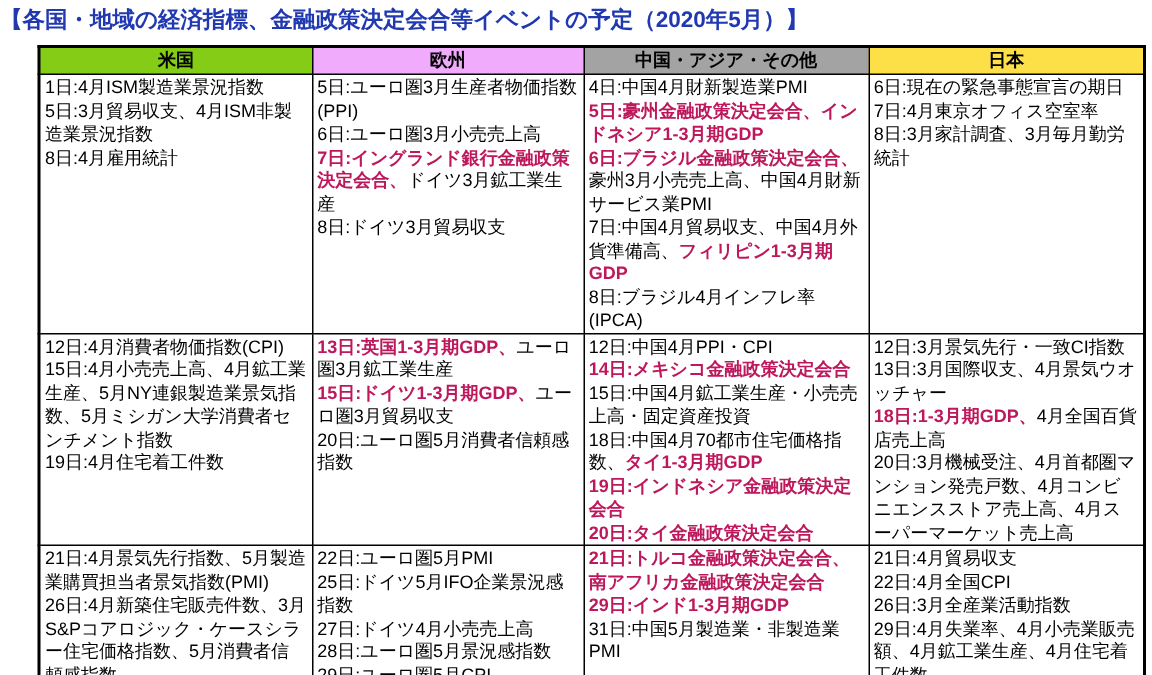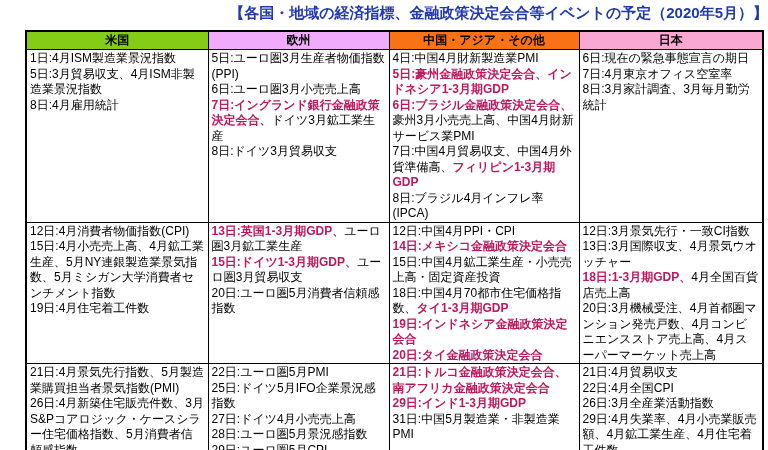--- a/index.html
+++ b/index.html
@@ -6,21 +6,21 @@
   html, body { background: #ffffff; }
   body {
     width: 768px; height: 450px;
     font-family: "Liberation Sans", "DejaVu Sans", sans-serif;
     position: relative;
     overflow: hidden;
   }
   .page { position: relative; width: 768px; height: 450px; }
   .title {
     position: absolute; top: 4px; left: 0; width: 768px;
-    text-align: right;
+    text-align: left;
     font-size: 15px; font-weight: bold;
     color: #2038B0;
     letter-spacing: 0px;
   }
   table.events {
     position: absolute; left: 25px; top: 30px;
     width: 737px;
     border-collapse: collapse;
     table-layout: fixed;
     border: 2px solid #000000;
@@ -64,22 +64,22 @@
     <colgroup>
       <col style="width:182px">
       <col style="width:181px">
       <col style="width:190px">
       <col style="width:184px">
     </colgroup>
     <thead>
       <tr>
         <th style="background: #84cc16;">米国</th>
         <th style="background: #f0abfc;">欧州</th>
-        <th style="background: #f97316; margin-left: 15px;">中国・アジア・その他</th>
-        <th style="background: #f9a8d4;">日本</th>
+        <th style="background: #a3a3a3; margin-left: 15px;">中国・アジア・その他</th>
+        <th style="background: #fde047;">日本</th>
       </tr>
     </thead>
     <tbody>
       <tr class="row-1">
         <td>
             <div class="entry"><span class="seg">1日:4月ISM製造業景況指数</span></div>
             <div class="entry"><span class="seg">5日:3月貿易収支、4月ISM非製造業景況指数</span></div>
             <div class="entry"><span class="seg">8日:4月雇用統計</span></div>
           </td>
         <td>

